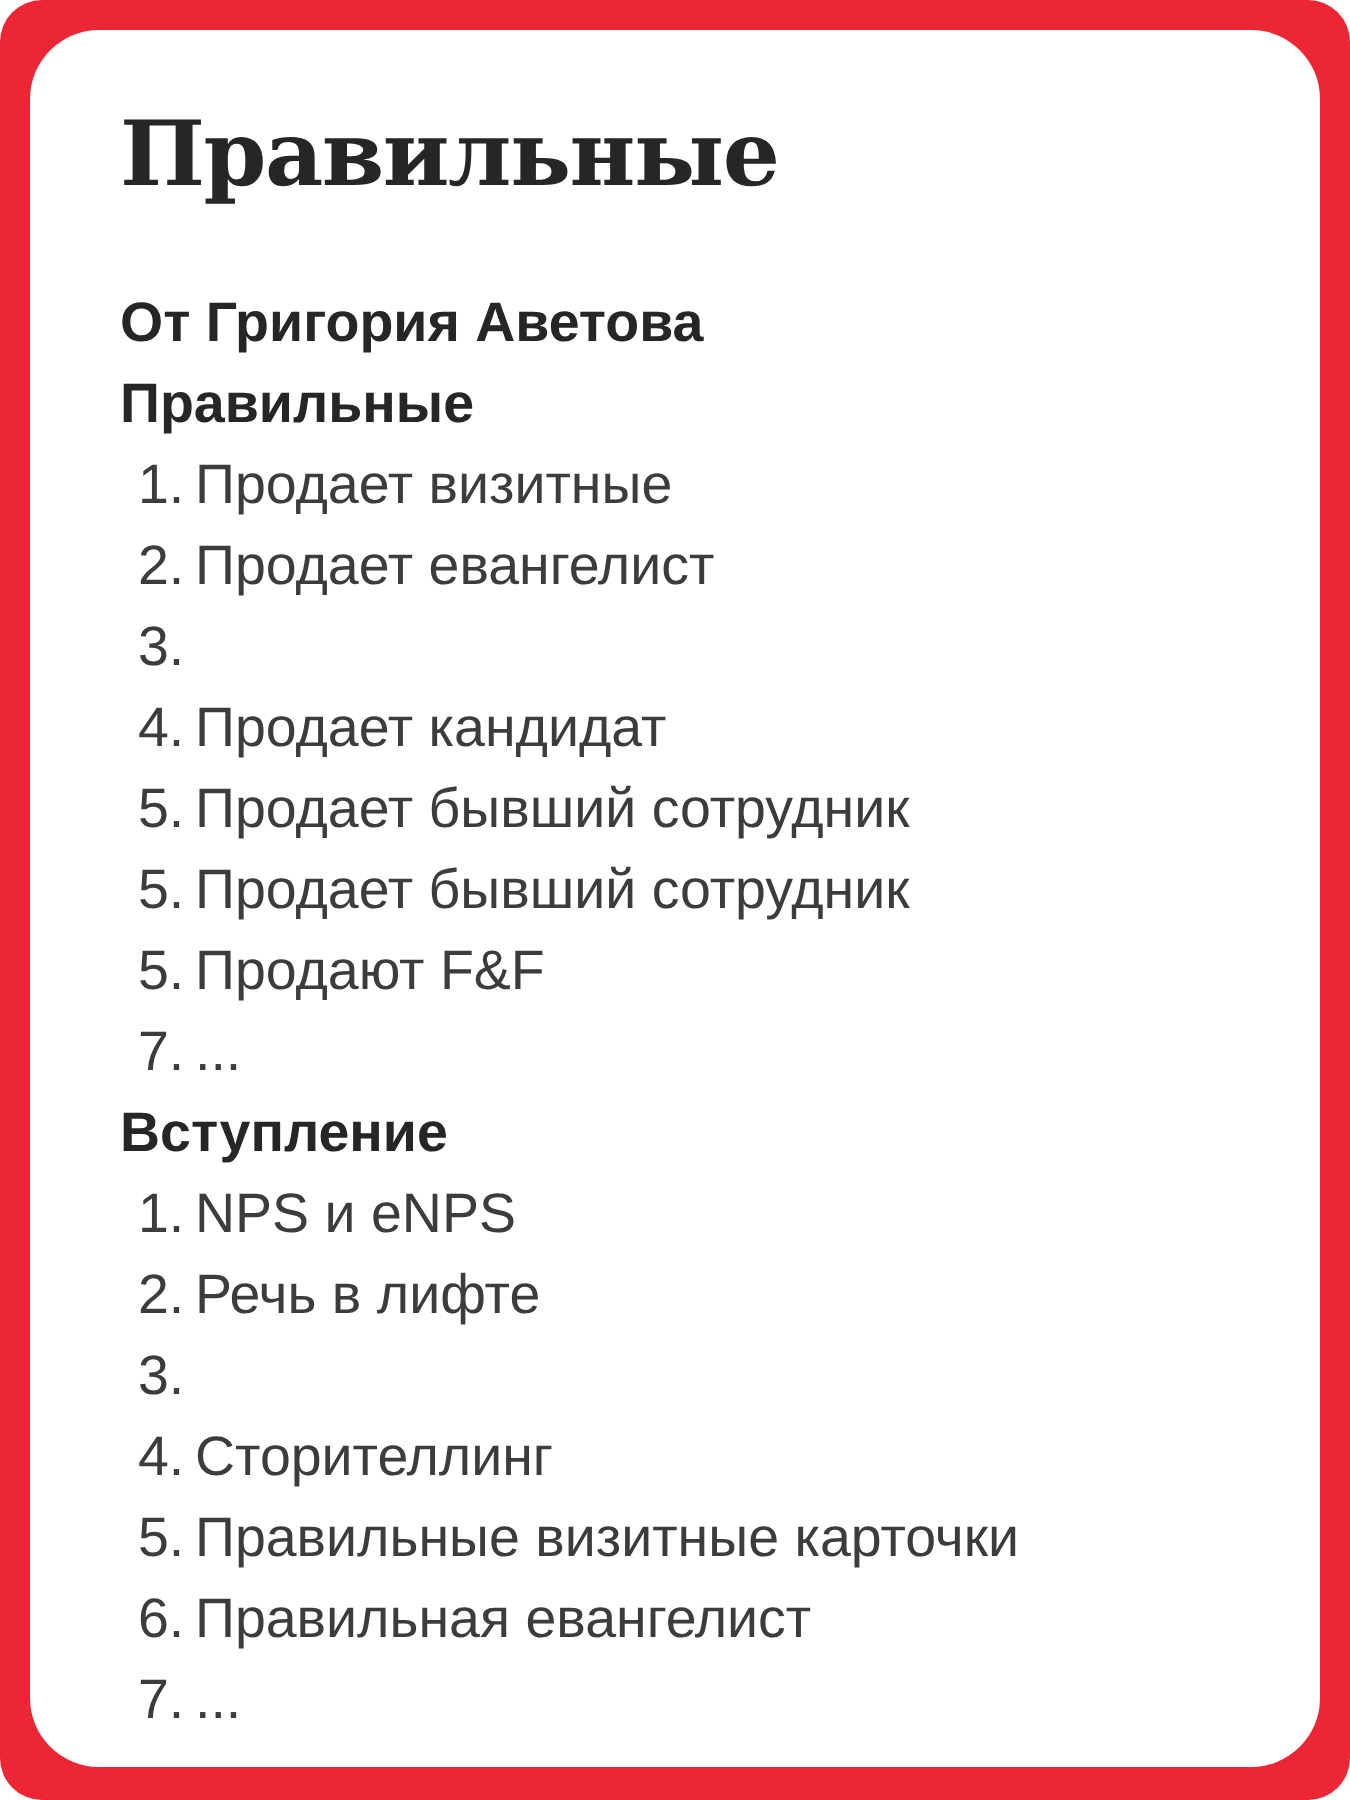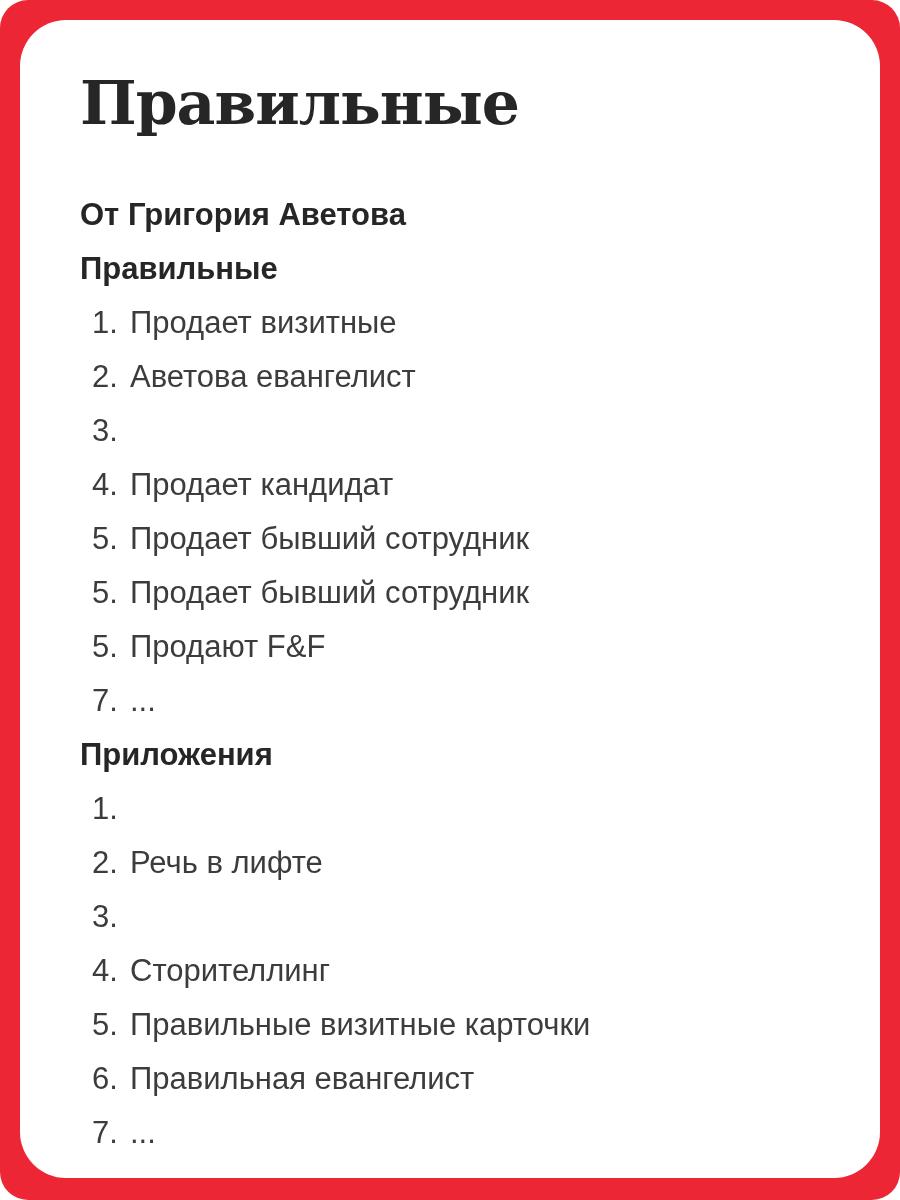--- a/index.html
+++ b/index.html
@@ -41,21 +41,21 @@
     margin: 0 0 52px 0;
   }
   .toc {
     display: block;
   }
   .toc-row {
     height: 54px;
     display: flex;
     align-items: center;
     font-family: "Liberation Sans", sans-serif;
-    font-size: 31px;
+    font-size: 37px;
     color: #3c3c3c;
   }
   .toc-row.section-header {
     font-weight: bold;
     color: #262626;
   }
   .toc-num {
     flex: none;
     width: 38px;
     margin-left: 12px;
@@ -82,21 +82,21 @@
       <div class="toc-row section-header">
         <span class="toc-label">Правильные</span>
       </div>
 
       <div class="toc-row">
         <span class="toc-num">1.</span>
         <span class="toc-label">Продает визитные</span>
       </div>
       <div class="toc-row">
         <span class="toc-num">2.</span>
-        <span class="toc-label">Аветова евангелист</span>
+        <span class="toc-label">Продает евангелист</span>
       </div>
       <div class="toc-row">
         <span class="toc-num">3.</span>
       </div>
       <div class="toc-row">
         <span class="toc-num">4.</span>
         <span class="toc-label">Продает кандидат</span>
       </div>
       <div class="toc-row">
         <span class="toc-num">5.</span>
@@ -109,25 +109,26 @@
       <div class="toc-row">
         <span class="toc-num">5.</span>
         <span class="toc-label">Продают F&amp;F</span>
       </div>
       <div class="toc-row">
         <span class="toc-num">7.</span>
         <span class="toc-label">...</span>
       </div>
 
       <div class="toc-row section-header">
-        <span class="toc-label">Приложения</span>
+        <span class="toc-label">Вступление</span>
       </div>
 
       <div class="toc-row">
         <span class="toc-num">1.</span>
+        <span class="toc-label">NPS и eNPS</span>
       </div>
       <div class="toc-row">
         <span class="toc-num">2.</span>
         <span class="toc-label">Речь в лифте</span>
       </div>
       <div class="toc-row">
         <span class="toc-num">3.</span>
       </div>
       <div class="toc-row">
         <span class="toc-num">4.</span>

